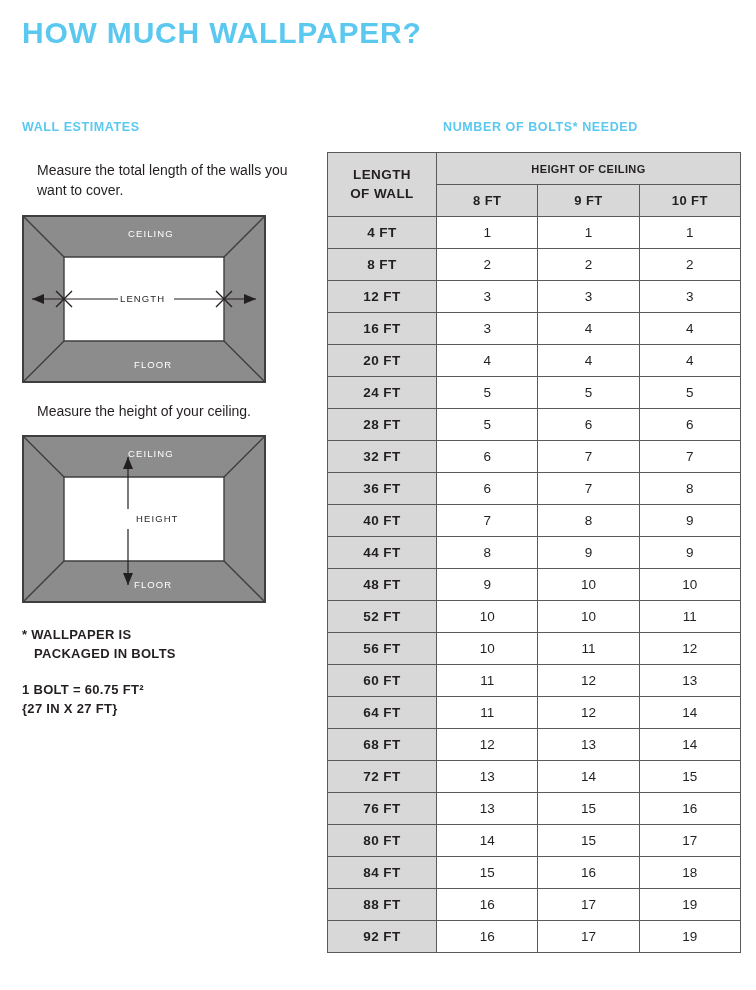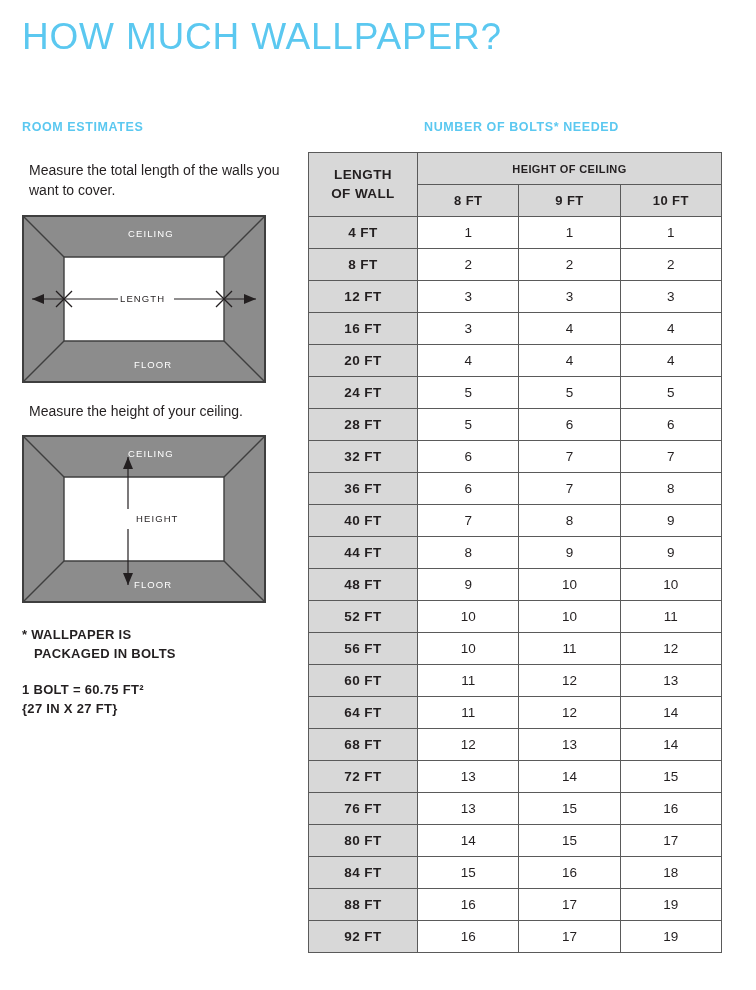--- a/index.html
+++ b/index.html
@@ -18,22 +18,22 @@
   .page {
     position: relative;
     width: 756px;
     height: 990px;
   }
   
   .main-title {
     position: absolute;
     left: 22px;
     top: 16px;
-    font-size: 37px;
-    font-weight: normal;
+    font-size: 30px;
+    font-weight: bold;
     letter-spacing: 0.8px;
     color: #5bc8f0;
   }
   
   .left-col {
     position: absolute;
     left: 22px;
     top: 120px;
     width: 272px;
   }
@@ -41,21 +41,21 @@
     font-size: 12.5px;
     font-weight: bold;
     letter-spacing: 0.6px;
     color: #5bc8f0;
     margin-bottom: 26px;
   }
   .para {
     font-size: 14px;
     line-height: 1.45;
     color: #231f20;
-    margin: 0 0 14px 7px;
+    margin: 0 0 14px 15px;
   }
   
   .room {
     position: relative;
     width: 244px;
     height: 168px;
     margin: 0 16px 18px 0;
     background: #ffffff;
   }
   .room svg { display: block; }
@@ -86,21 +86,21 @@
   .footnote-title .indent { padding-left: 12px; display: block; }
   .footnote-line {
     font-size: 13px;
     font-weight: bold;
     line-height: 1.5;
     letter-spacing: 0.3px;
   }
   
   .right-col {
     position: absolute;
-    left: 308px;
+    left: 327px;
     top: 120px;
     width: 427px;
   }
   .table-head-label {
     font-size: 12.5px;
     font-weight: bold;
     letter-spacing: 0.6px;
     color: #5bc8f0;
     text-align: center;
     margin-bottom: 18px;
@@ -150,21 +150,21 @@
 </style>
 </head>
 <body>
 
 <div class="page">
 
   <div class="main-title">HOW MUCH WALLPAPER?</div>
 
   <div class="left-col">
 
-    <div class="section-head">ROOM ESTIMATES</div>
+    <div class="section-head">WALL ESTIMATES</div>
 
     <p class="para">Measure the total length of the walls you want to cover.</p>
 
     <div class="room">
       <svg width="244" height="168" viewBox="0 0 244 168">
         <rect x="1" y="1" width="242" height="166" fill="#8c8c8c" stroke="#3f3f3f" stroke-width="2"></rect>
         <polygon points="42,42 202,42 202,126 42,126" fill="#ffffff" stroke="#3f3f3f" stroke-width="1.4"></polygon>
         <line x1="1" y1="1" x2="42" y2="42" stroke="#3f3f3f" stroke-width="1.4"></line>
         <line x1="243" y1="1" x2="202" y2="42" stroke="#3f3f3f" stroke-width="1.4"></line>
         <line x1="1" y1="167" x2="42" y2="126" stroke="#3f3f3f" stroke-width="1.4"></line>

